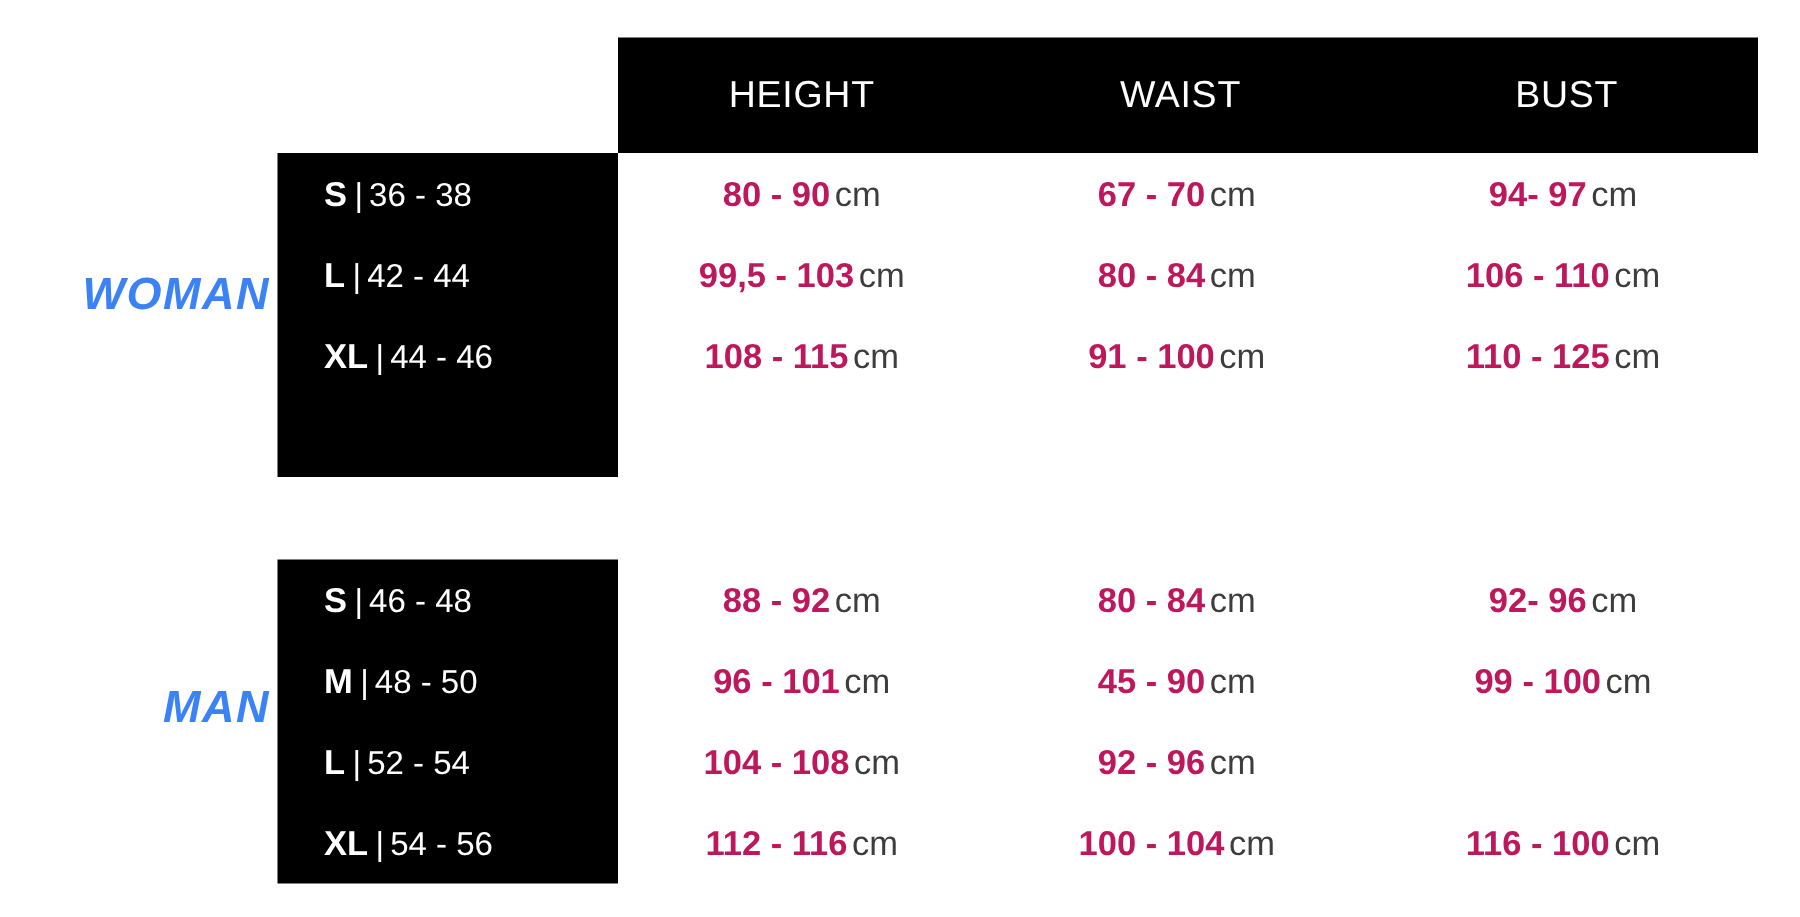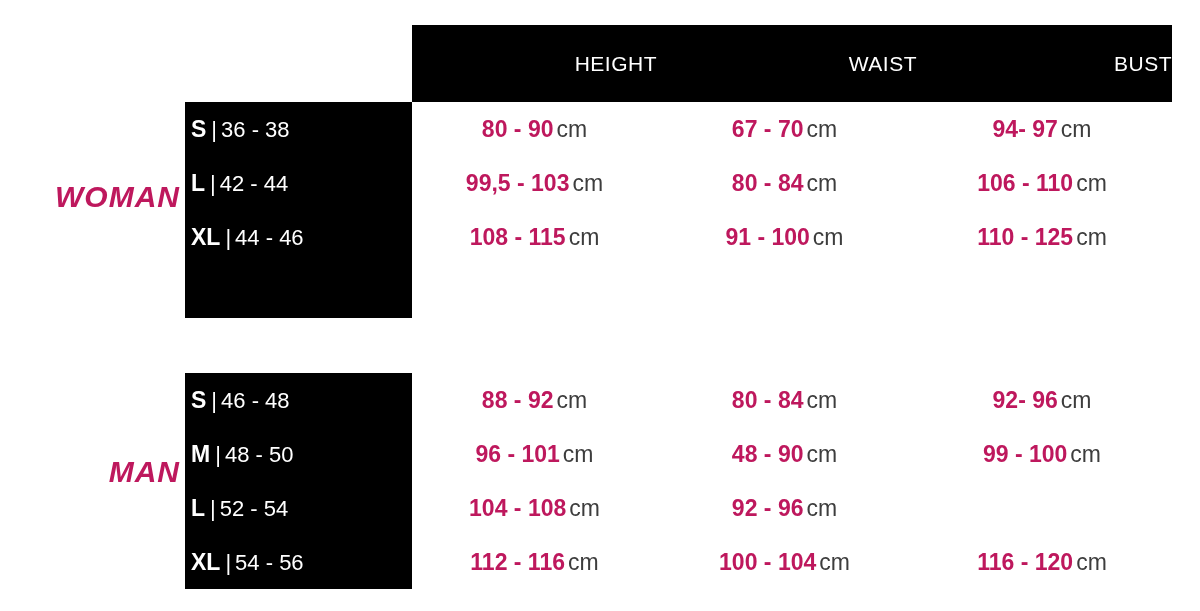--- a/index.html
+++ b/index.html
@@ -28,37 +28,37 @@
     left: 412px;
     top: 25px;
     width: 760px;
     height: 77px;
     background: #000000;
     display: flex;
     align-items: center;
   }
   .header-cell {
     color: #ffffff;
-    font-size: 21px;
+    font-size: 25px;
     font-weight: 400;
-    text-align: right;
+    text-align: center;
     letter-spacing: 0.5px;
   }
   .col-h { width: 245px; }
   .col-b { width: 255px; }
   .col-w { width: 260px; }
 
   
   .group-label {
     position: absolute;
     font-style: italic;
     font-weight: bold;
     font-size: 30px;
     letter-spacing: 1px;
-    color: #be185d;
+    color: #3b82f6;
     text-align: right;
     width: 160px;
     left: 20px;
   }
   .group-label.woman { top: 180px; }
   .group-label.man   { top: 455px; }
 
   
   .size-col {
     position: absolute;
@@ -81,21 +81,21 @@
   .row {
     display: flex;
     align-items: center;
     height: 54px;
   }
 
   .size-cell {
     width: 227px;
     color: #ffffff;
     font-size: 22px;
-    padding-left: 6px;
+    padding-left: 31px;
     box-sizing: border-box;
     white-space: nowrap;
   }
   .size-cell .sz {
     font-weight: bold;
     font-size: 23px;
   }
   .size-cell .sep {
     font-weight: normal;
     padding: 0 4px 0 5px;
@@ -209,21 +209,21 @@
     </div>
 
     <div class="row">
       <div class="size-cell">
         <span class="sz">M</span><span class="sep">|</span><span class="rng">48 - 50</span>
       </div>
       <div class="meas-cell m-h">
         <span class="val">96 - 101</span><span class="unit">cm</span>
       </div>
       <div class="meas-cell m-b">
-        <span class="val">48 - 90</span><span class="unit">cm</span>
+        <span class="val">45 - 90</span><span class="unit">cm</span>
       </div>
       <div class="meas-cell m-w">
         <span class="val">99 - 100</span><span class="unit">cm</span>
       </div>
     </div>
 
     <div class="row">
       <div class="size-cell">
         <span class="sz">L</span><span class="sep">|</span><span class="rng">52 - 54</span>
       </div>
@@ -239,19 +239,19 @@
       <div class="size-cell">
         <span class="sz">XL</span><span class="sep">|</span><span class="rng">54 - 56</span>
       </div>
       <div class="meas-cell m-h">
         <span class="val">112 - 116</span><span class="unit">cm</span>
       </div>
       <div class="meas-cell m-b">
         <span class="val">100 - 104</span><span class="unit">cm</span>
       </div>
       <div class="meas-cell m-w">
-        <span class="val">116 - 120</span><span class="unit">cm</span>
+        <span class="val">116 - 100</span><span class="unit">cm</span>
       </div>
     </div>
 
   </div>
 
 </div>
 
 </body></html>

